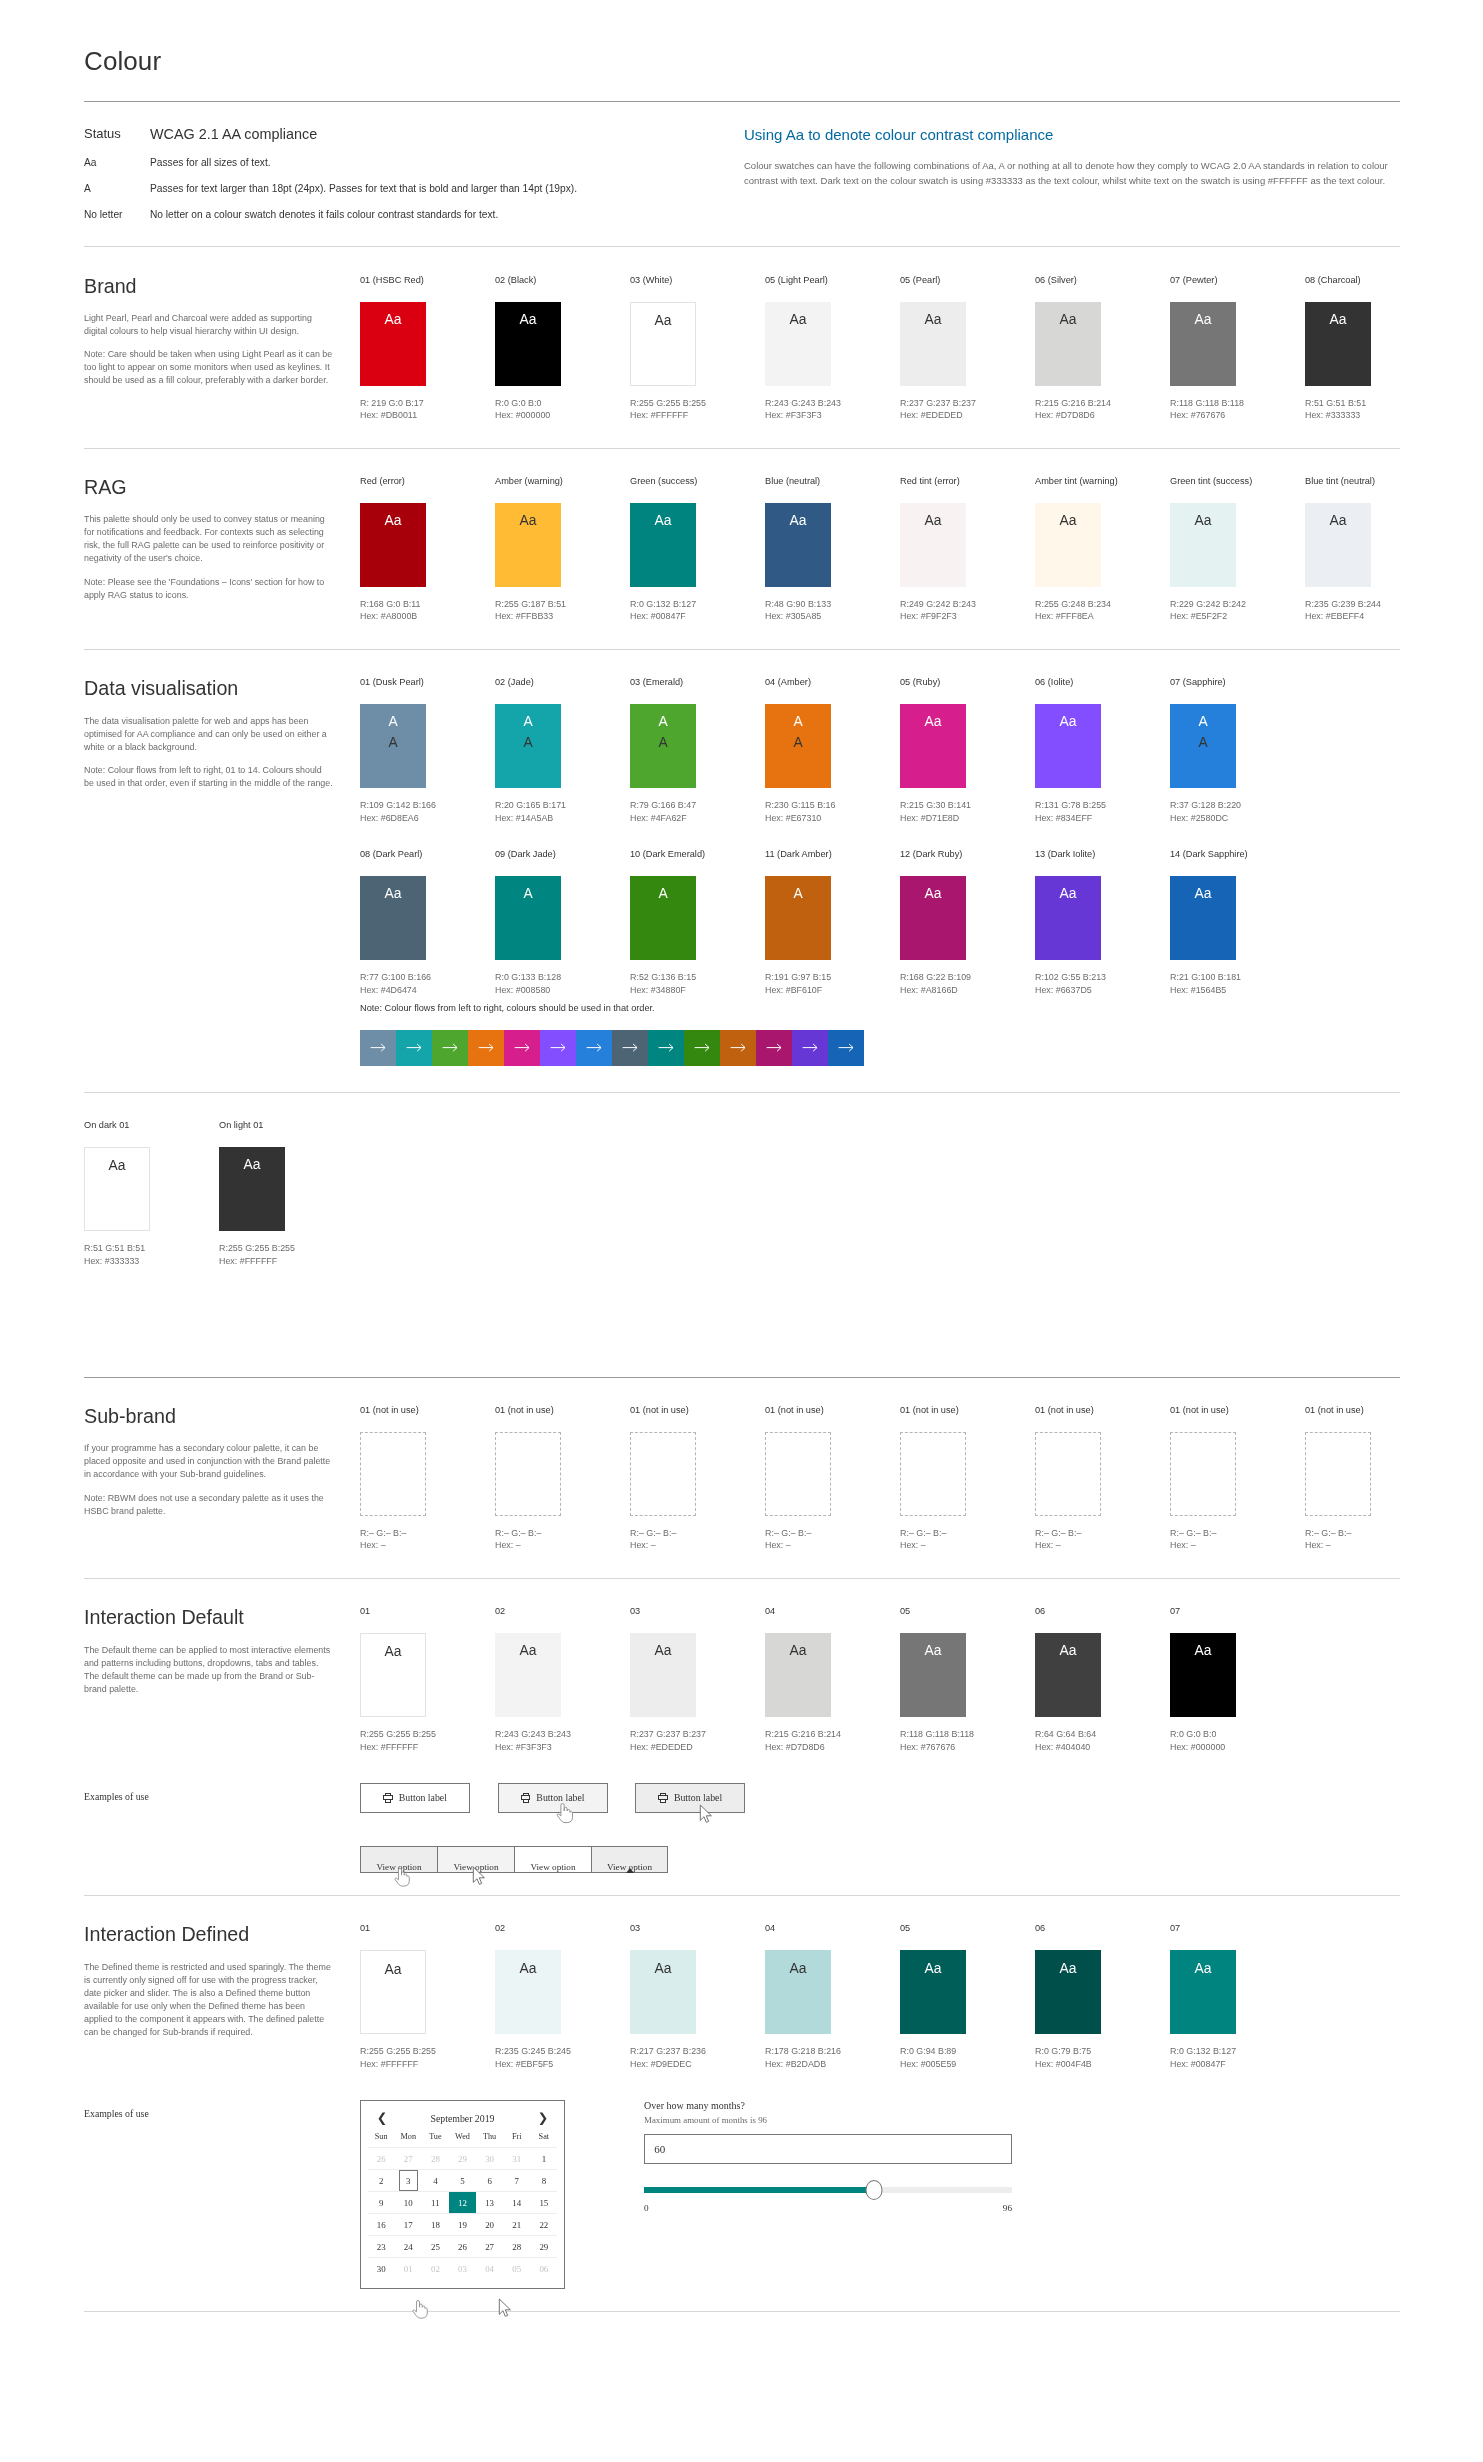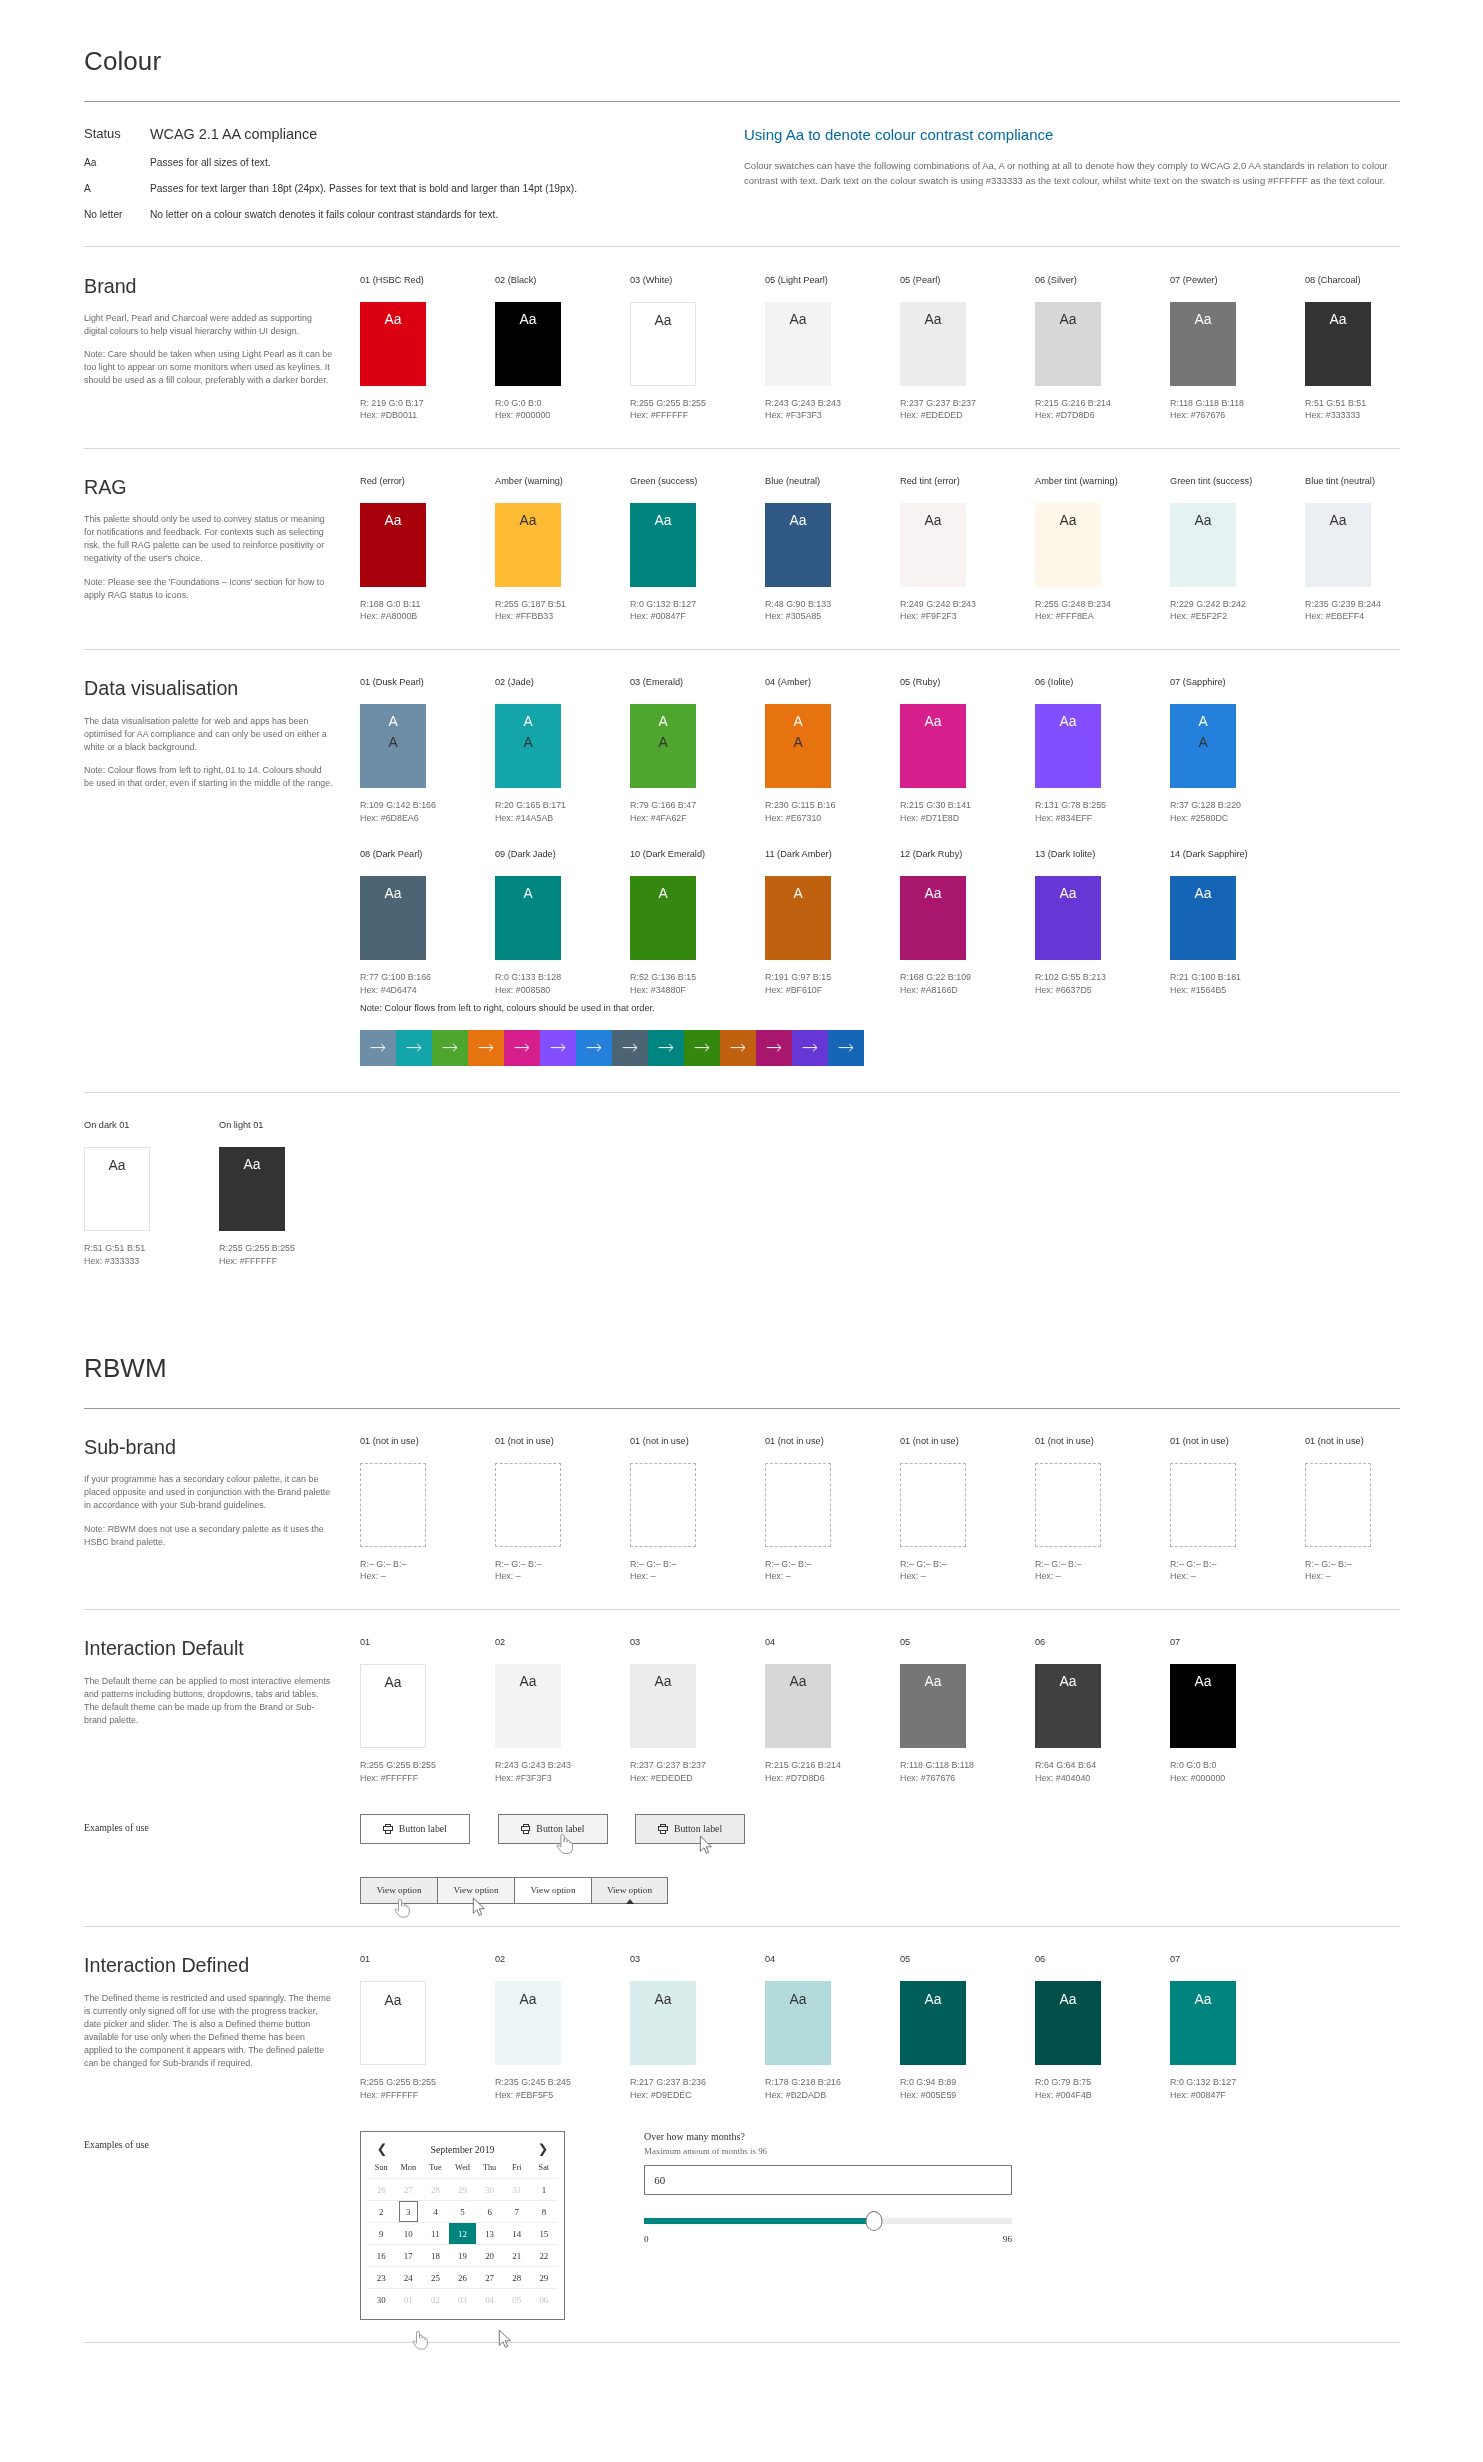--- a/index.html
+++ b/index.html
@@ -96,21 +96,21 @@
   .printer { width: 9.8px; height: 10.5px; position: relative; flex: none; }
   .printer .top { position:absolute; left:2px; top:0; width:5.9px; height:2.6px; border:0.7px solid #333; border-bottom:none;}
   .printer .mid { position:absolute; left:0; top:2.6px; width:9.8px; height:4.6px; border:0.7px solid #333;}
   .printer .bot { position:absolute; left:2px; top:6.6px; width:5.9px; height:3.9px; border:0.7px solid #333; background:#fff;}
 
   .tab-row { display: flex; position: relative; width: fit-content; }
   .ui-tab {
     width: 77px; height: 27.6px;
     border: 0.7px solid #767676; border-right: none;
     background: #ffffff;
-    display: flex; align-items: center; justify-content: center;
+    display: flex; align-items: flex-end; justify-content: center;
     font-size: 9.2px; color: #333; position: relative;
   }
   .ui-tab:last-child { border-right: 0.7px solid #767676; }
   .ui-tab.hover { background: #f3f3f3; }
   .ui-tab.press { background: #ededed; }
   .ui-tab .caret {
     position:absolute; bottom:-1.3px; left:50%; transform:translateX(-50%);
     width:0;height:0;border-left:4.6px solid transparent;border-right:4.6px solid transparent;
     border-bottom:5.3px solid #333;
   }
@@ -644,21 +644,20 @@
             <div class="sw-vals">
               <div class="micro">R:255 G:255 B:255</div>
               <div class="micro">Hex: #FFFFFF</div>
             </div>
           </div>
         </div>
     </div>
   </div>
 
   <div class="rbwm-head">
-    <div class="h1">RBWM</div>
     <div class="rule-dark rbwm-rule"></div>
   </div>
 
   <div class="section cols-sub">
     <div class="sec-left">
       <h3>Sub-brand</h3>
       <p>If your programme has a secondary colour palette, it can be placed opposite and used in conjunction with the Brand palette in accordance with your Sub-brand guidelines.</p>
       <p>Note: RBWM does not use a secondary palette as it uses the HSBC brand palette.</p>
     </div>
     <div class="sec-right">

